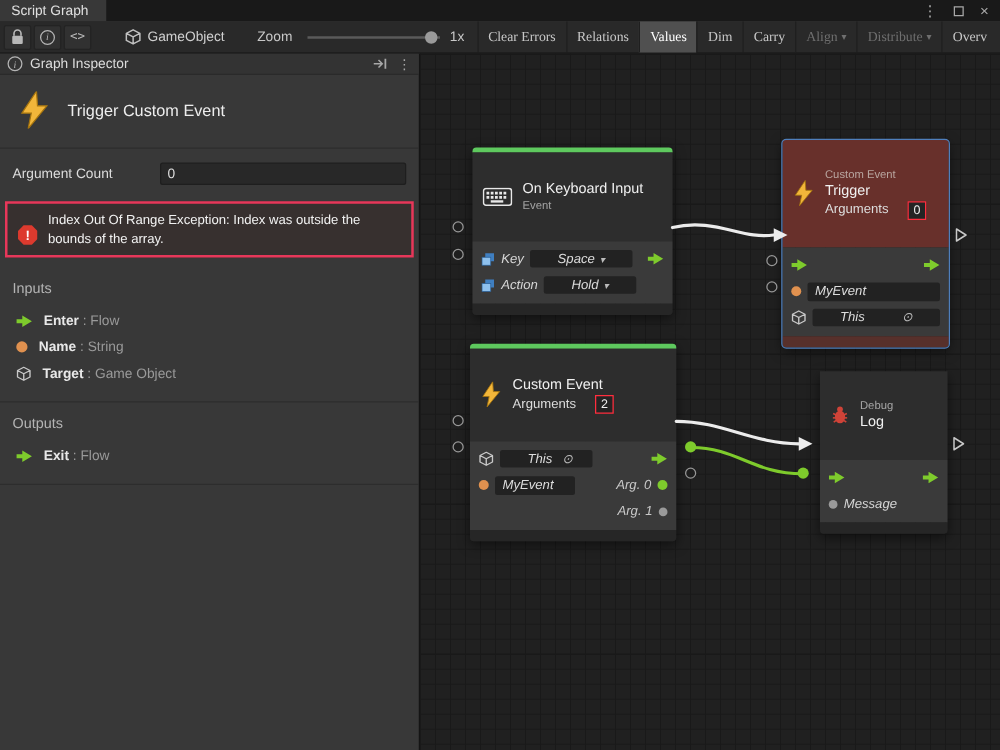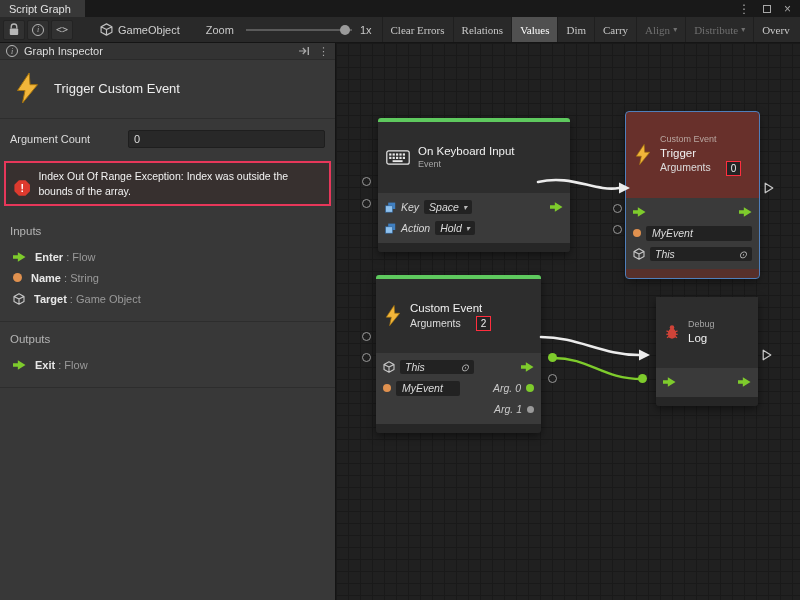--- a/index.html
+++ b/index.html
@@ -73,21 +73,21 @@
   .n-cat{font-size:9px;color:#b9a6a0;}
   .n-cat.gray{color:#a5a5a5;}
   .n-title{font-size:11.5px;color:#f0f0f0;}
   .n-sub{font-size:10.5px;color:#dcdcdc;display:flex;align-items:center;gap:15px;}
   .badge{border:1px solid var(--badge-red);background:#242424;color:#eee;font-size:10px;line-height:13px;padding:0 4px;}
   .n-body{background:#3a3a3a;padding:4px 0;font-style:italic;}
   .n-row{height:21px;display:flex;align-items:center;gap:5px;padding:0 7px;font-size:10.5px;color:#d6d6d6;}
   .n-foot{height:9px;background:#262626;border-radius:0 0 3px 3px;}
   .n-foot.red{background:#57302b;}
   .spacer{flex:1;}
-  .dd{background:#222;border-radius:2px;padding:1px 5px;display:flex;align-items:center;gap:4px;color:#ddd;cursor:pointer;}
+  .dd{background:#222;border-radius:2px;padding:1px 22px;display:flex;align-items:center;gap:4px;color:#ddd;cursor:pointer;}
   .dd .chev{color:#bbb;}
   .picker{color:#bbb;font-size:10px;}
   .field{background:#222;border-radius:2px;padding:1.5px 6px;color:#ddd;min-width:60px;cursor:text;}
   .node.selected{outline:1.5px solid var(--selection-blue);}
 
   .arrow-in,.arrow-out{color:var(--flow-green);display:inline-flex;flex:none;}
   .pcirc{position:absolute;width:9px;height:9px;border:1px solid #989898;border-radius:50%;background:#1e1e1e;z-index:4;}
   .gdot{position:absolute;width:9px;height:9px;border-radius:50%;background:var(--flow-green);z-index:6;}
   .tri{position:absolute;z-index:4;color:#c8c8c8;}
   .argdot{width:8px;height:8px;border-radius:50%;flex:none;}
@@ -284,21 +284,21 @@
         <svg class="arrow-out" width="13" height="10">
             <use href="#i-flow"></use>
           </svg>
         <span><span class="port-name">Exit</span><span class="port-type"> : Flow</span></span>
       </div>
     </div>
   </div>
 
   <div class="graph">
 
-    <div class="node" style="left:42px;top:75px;width:192px;">
+    <div class="node" style="left:42px;top:75px;width:160px;">
       <div class="n-top"></div>
       <div class="n-head">
         <svg width="24" height="15">
             <use href="#i-keyboard"></use>
           </svg>
         <span class="head-text">
           <span class="n-title">On Keyboard Input</span>
           <span class="n-cat gray">Event</span>
         </span>
       </div>
@@ -430,20 +430,24 @@
       </div>
       <div class="n-body">
         <div class="n-row">
           <svg class="arrow-in" width="13" height="10">
               <use href="#i-flow"></use>
             </svg>
           <span class="spacer"></span>
           <svg class="arrow-out" width="13" height="10">
               <use href="#i-flow"></use>
             </svg>
+        </div>
+        <div class="n-row">
+          <span class="dot gray"></span>
+          <span>Message</span>
         </div>
       </div>
       <div class="n-foot"></div>
     </div>
 
     <span class="pcirc" style="left:26px;top:134px;"></span>
     <span class="pcirc" style="left:26px;top:156px;"></span>
     <span class="pcirc" style="left:277px;top:161px;"></span>
     <span class="pcirc" style="left:277px;top:182px;"></span>
     <span class="pcirc" style="left:26px;top:289px;"></span>

